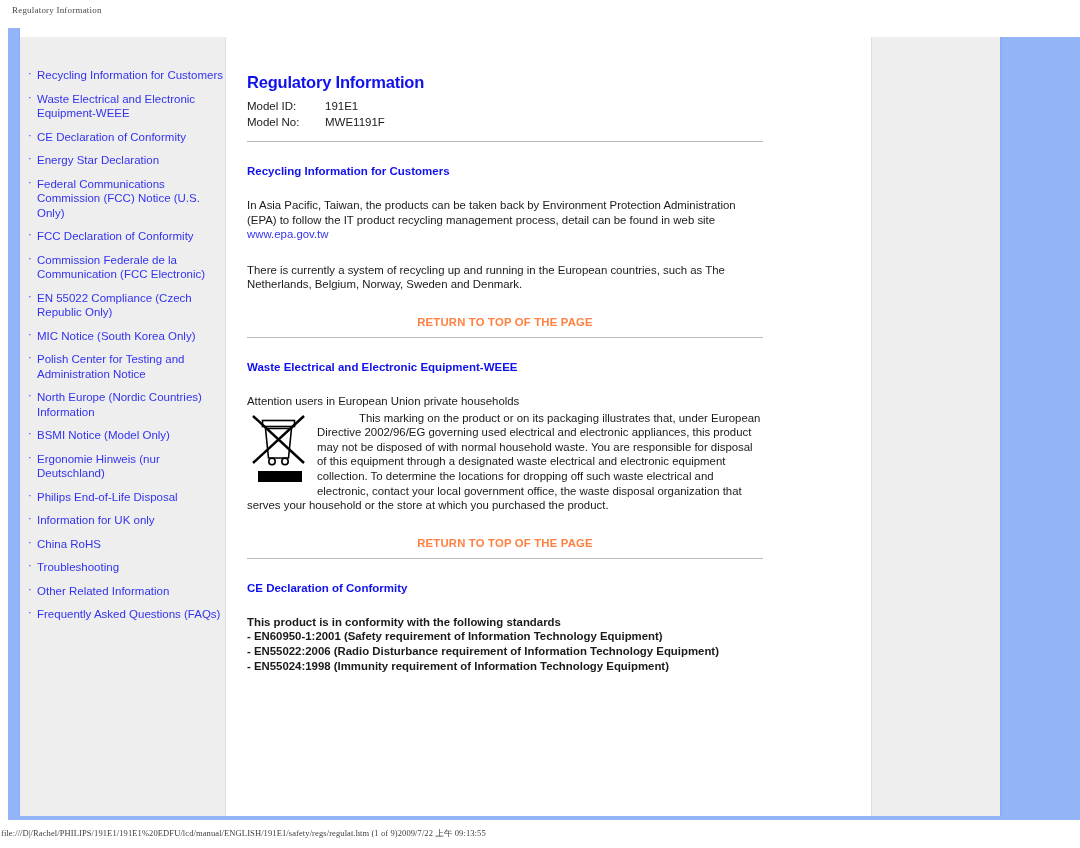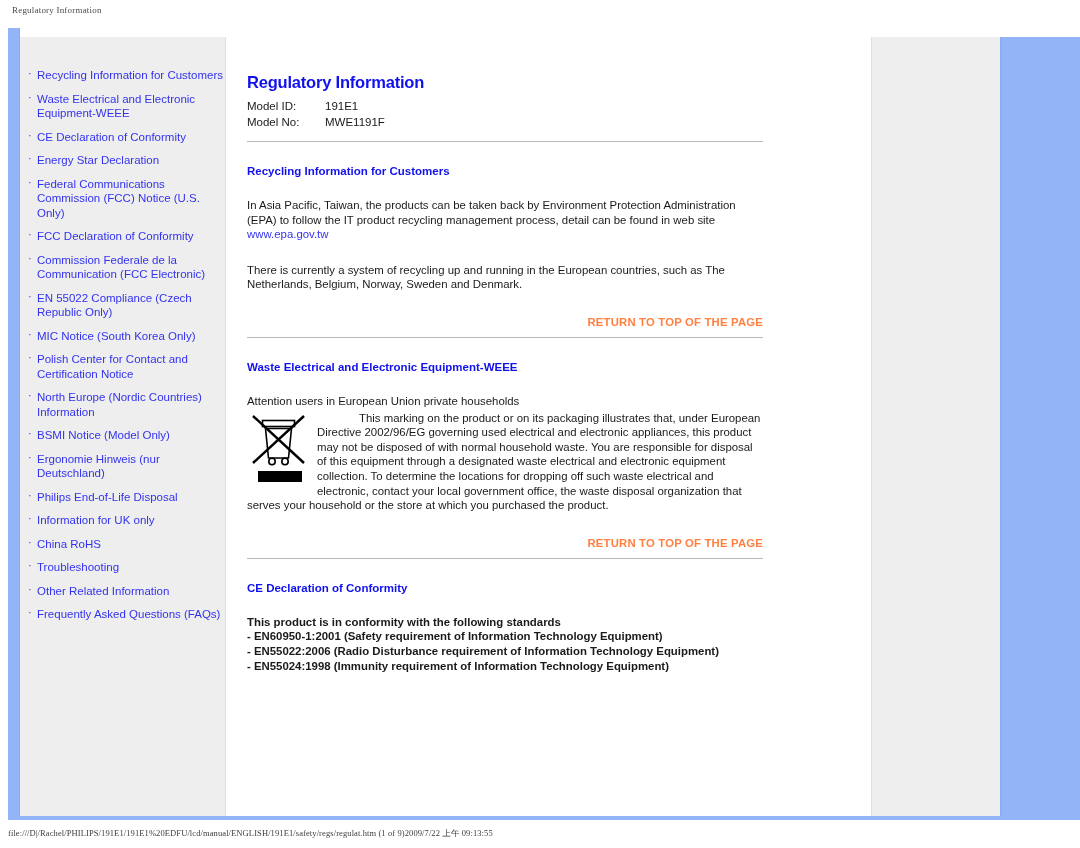--- a/index.html
+++ b/index.html
@@ -187,21 +187,21 @@
 
   a.inline {
     color: #3333ee;
     text-decoration: none;
     cursor: pointer;
   }
 
   .return-top {
     display: block;
     width: 516px;
-    text-align: right;
+    text-align: center;
     font-size: 11.3px;
     font-weight: bold;
     color: #ff8040;
     letter-spacing: 0.2px;
     text-decoration: none;
     margin-top: 24px;
     cursor: pointer;
   }
 
   
@@ -230,21 +230,21 @@
   
   .status-bar {
     position: absolute;
     top: 822px;
     left: 0;
     width: 1080px;
     height: 26px;
     font-family: "Liberation Serif", serif;
     font-size: 8.5px;
     color: #3d3d3d;
-    padding: 6px 0 0 8px;
+    padding: 6px 0 0 1px;
     box-sizing: border-box;
     letter-spacing: .1px;
     white-space: nowrap;
   }
 </style>
 </head>
 <body>
 
 <div class="print-header">
   <span>Regulatory Information</span>
@@ -303,21 +303,21 @@
       <a class="nav-link">EN 55022 Compliance (Czech Republic Only)</a>
     </div>
 
     <div class="nav-item">
       <span class="nav-bullet">·</span>
       <a class="nav-link">MIC Notice (South Korea Only)</a>
     </div>
 
     <div class="nav-item">
       <span class="nav-bullet">·</span>
-      <a class="nav-link">Polish Center for Contact and Certification Notice</a>
+      <a class="nav-link">Polish Center for Testing and Administration Notice</a>
     </div>
 
     <div class="nav-item">
       <span class="nav-bullet">·</span>
       <a class="nav-link">North Europe (Nordic Countries) Information</a>
     </div>
 
     <div class="nav-item">
       <span class="nav-bullet">·</span>
       <a class="nav-link">BSMI Notice (Model Only)</a>

